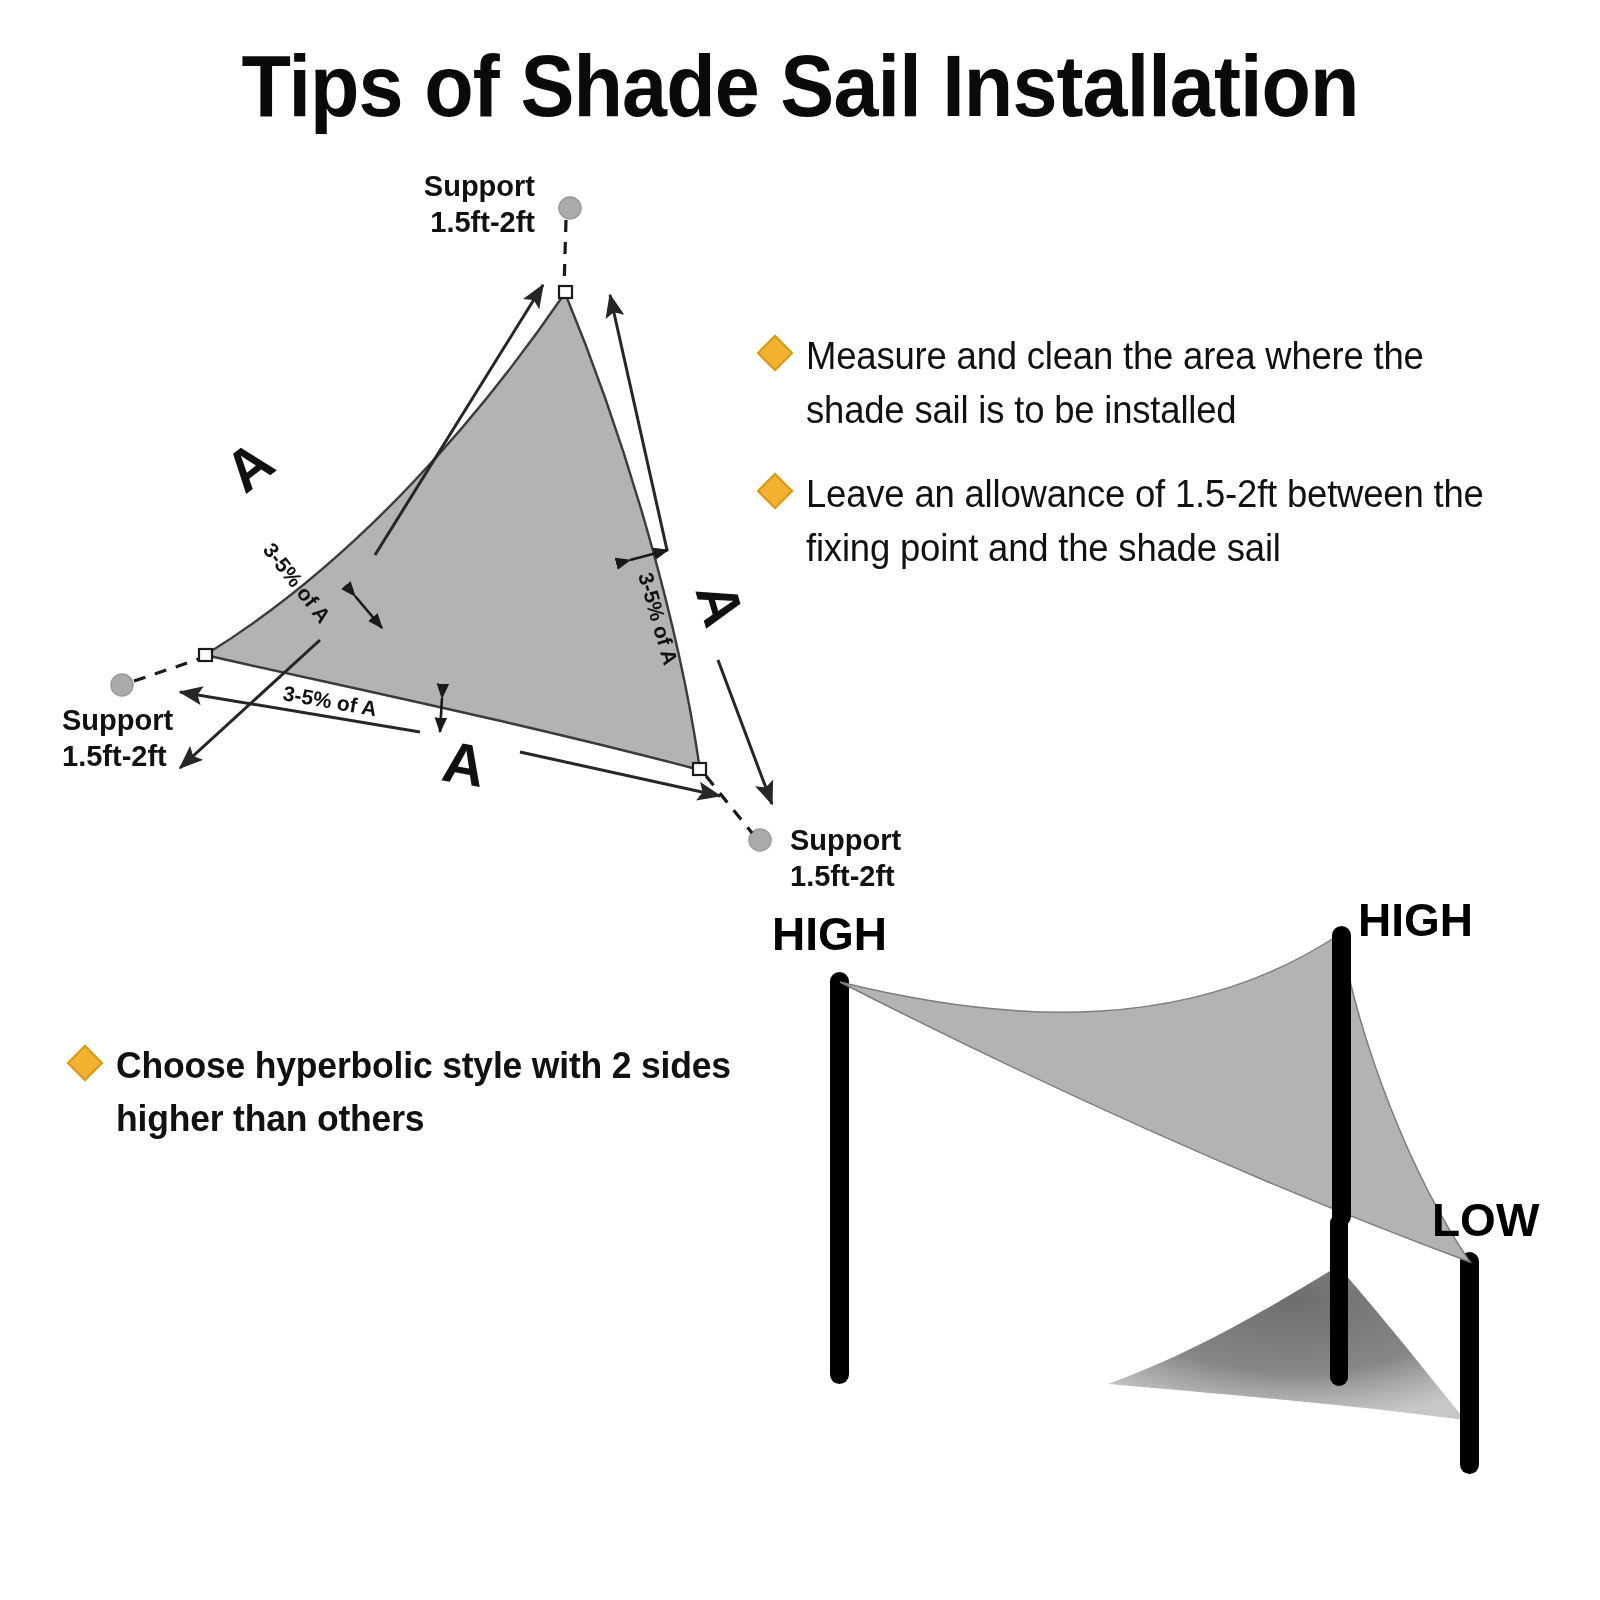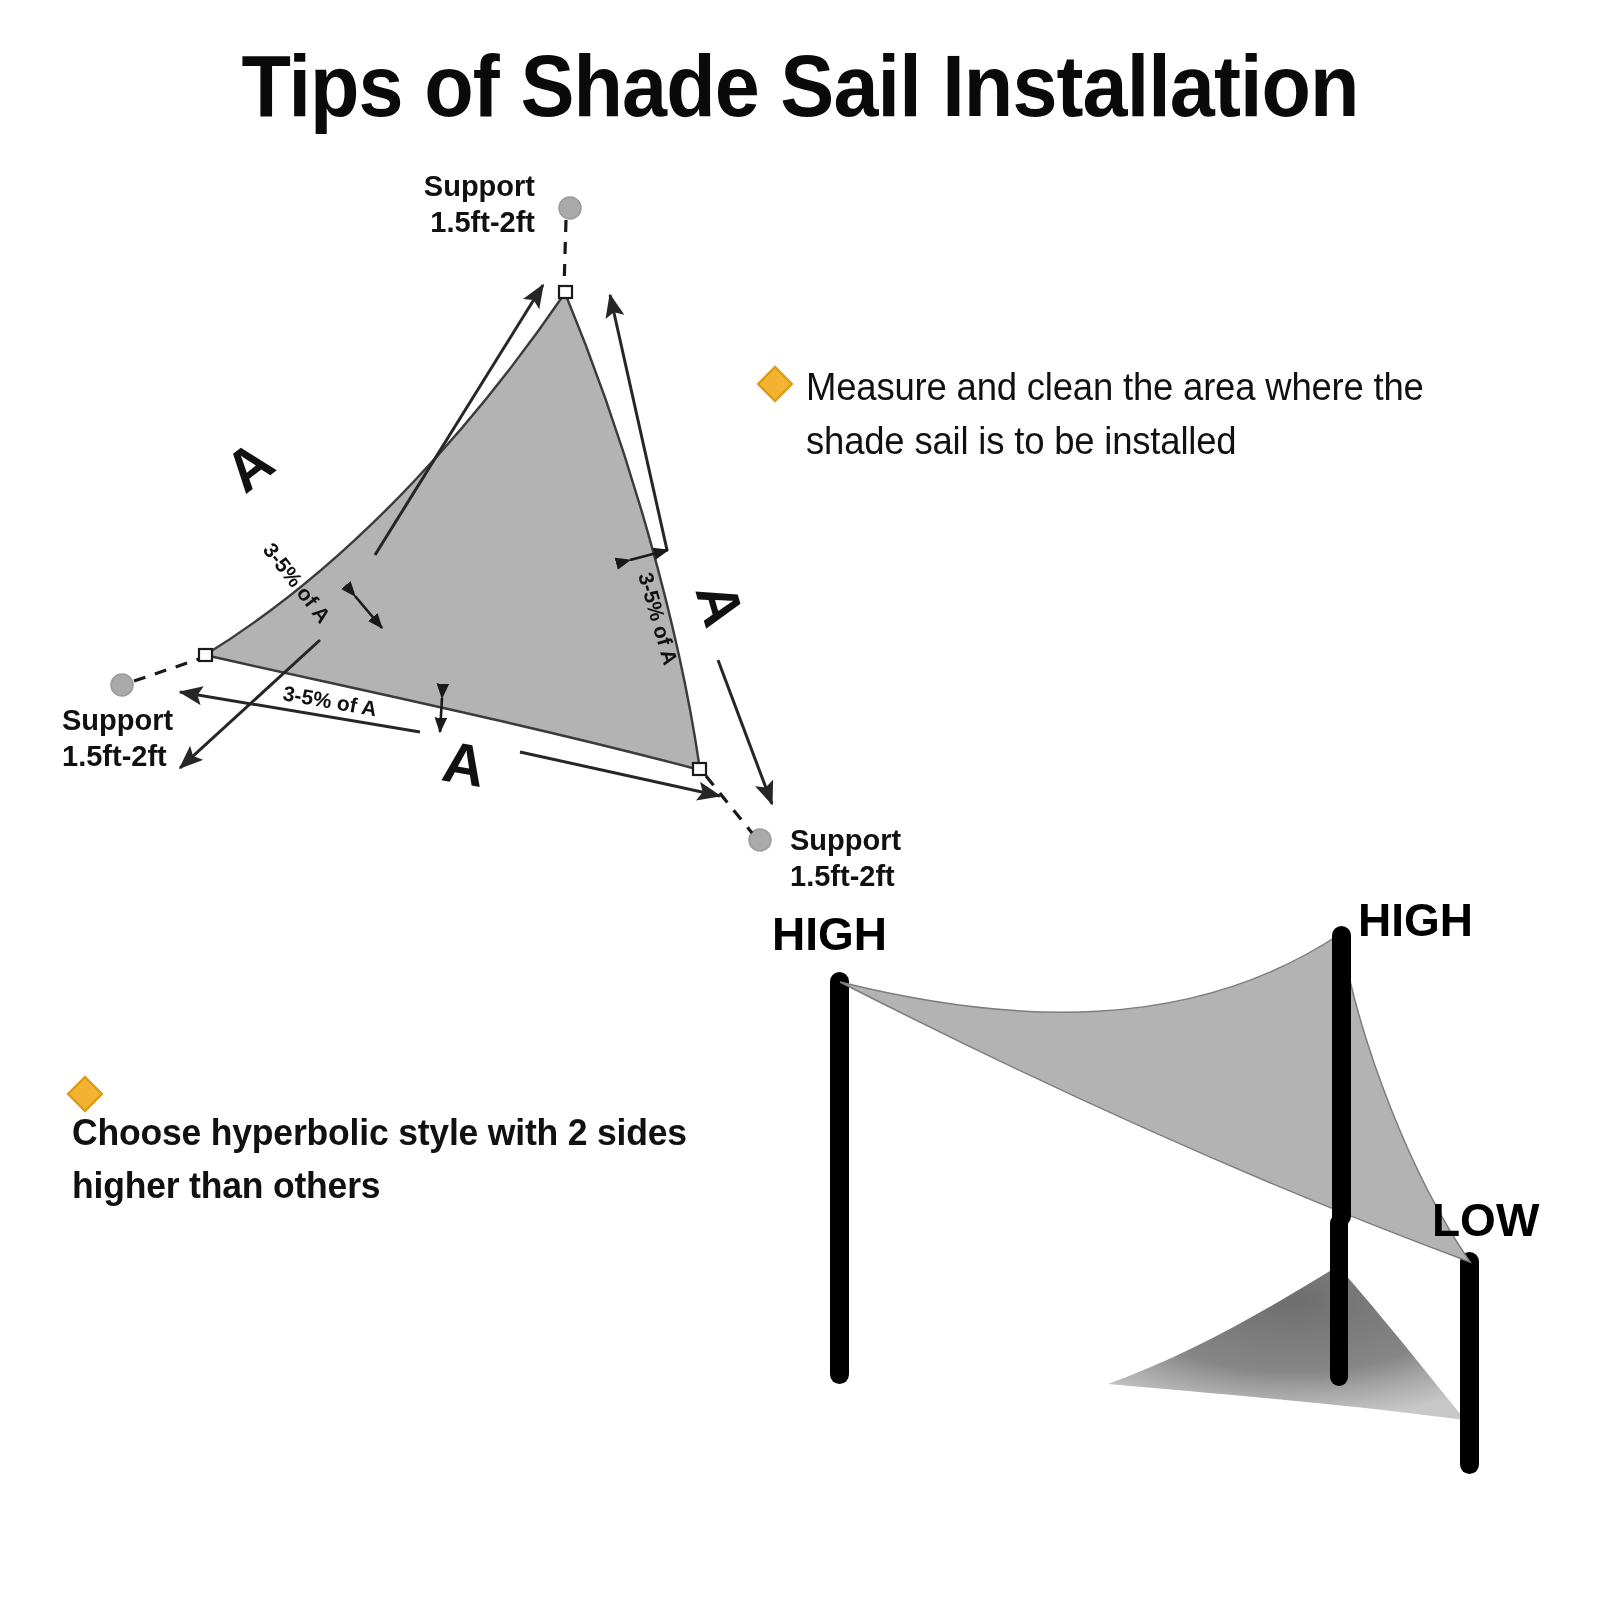--- a/index.html
+++ b/index.html
@@ -46,40 +46,38 @@
   #hyperbolic-diagram {
     left: 760px;
     top: 884px;
     width: 830px;
     height: 640px;
   }
 
   
   .bullet-list {
     position: absolute;
-    margin-top: 31px;
   }
   #installation-tips-list {
     left: 762px;
     top: 330px;
     width: 760px;
   }
   #hyperbolic-tips-list {
     left: 72px;
     top: 1040px;
     width: 710px;
   }
   .bullet-item {
     display: flex;
     align-items: flex-start;
     margin-bottom: 30px;
   }
   #hyperbolic-tips-list .bullet-item {
     margin-bottom: 36px;
-    flex-direction: column;
   }
   .bullet-diamond {
     flex: 0 0 auto;
     width: 26px;
     height: 26px;
     margin-top: 10px;
     margin-right: 18px;
     background: #f4b233;
     border: 2px solid #d99b16;
     transform: rotate(45deg);
@@ -198,20 +196,24 @@
       <text class="svg-pct" x="252" y="540" transform="rotate(10 252 540)">3-5% of A</text>
     </g>
   </svg>
 </div>
 
 <div class="bullet-list" id="installation-tips-list">
   <div class="bullet-item">
     <span class="bullet-diamond"></span>
     <span class="bullet-text">Measure and clean the area where the shade sail is to be installed</span>
   </div>
+  <div class="bullet-item">
+    <span class="bullet-diamond"></span>
+    <span class="bullet-text">Leave an allowance of 1.5-2ft between the fixing point and the shade sail</span>
+  </div>
 </div>
 
 <div class="bullet-list" id="hyperbolic-tips-list">
   <div class="bullet-item">
     <span class="bullet-diamond"></span>
     <span class="bullet-text">Choose hyperbolic style with 2 sides higher than others</span>
   </div>
 </div>
 
 <div class="diagram" id="hyperbolic-diagram">

